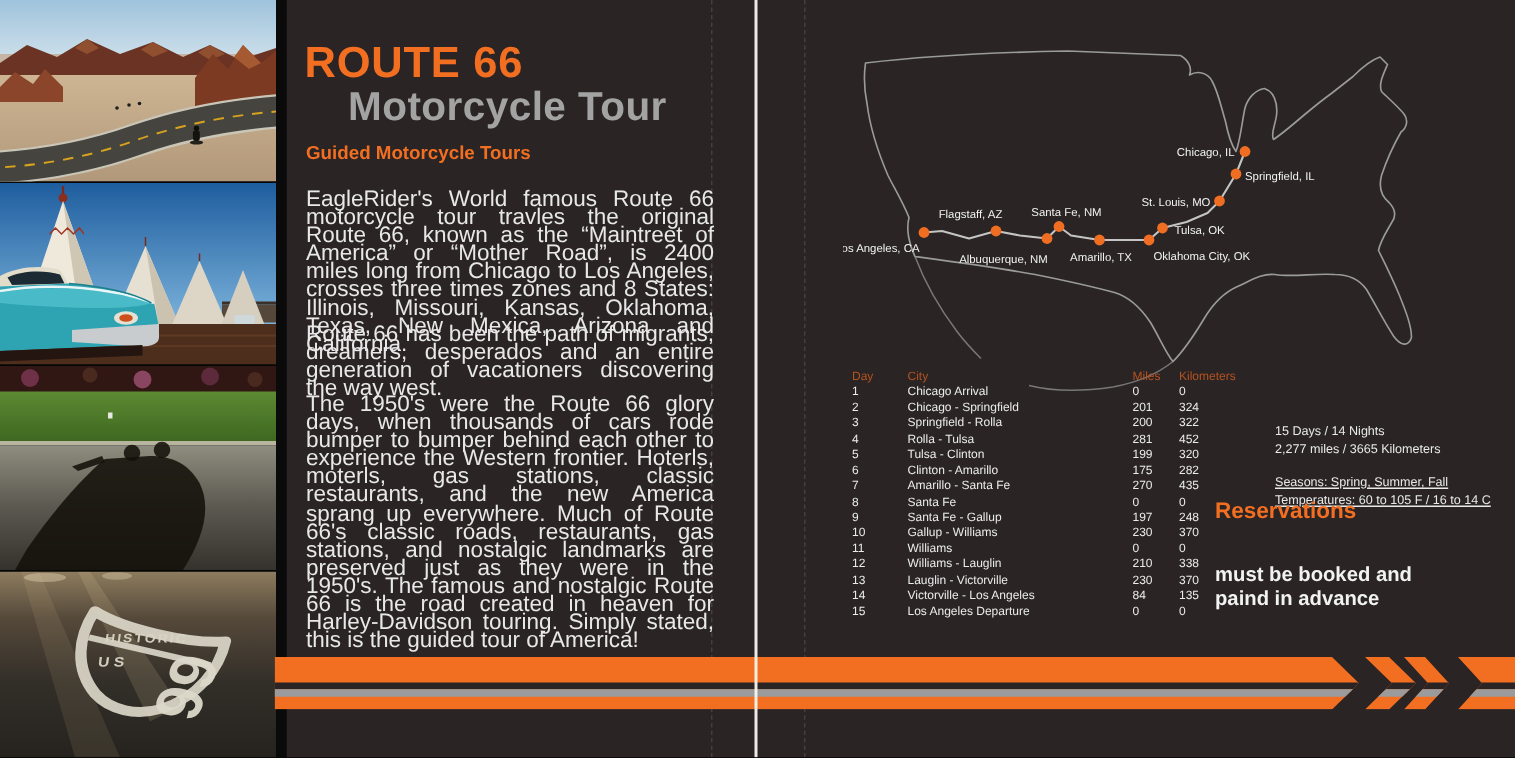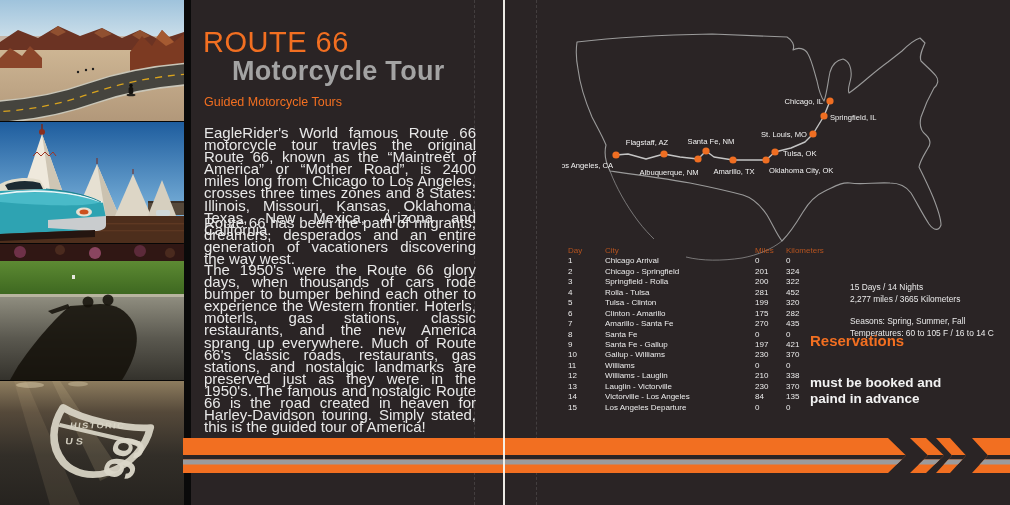--- a/index.html
+++ b/index.html
@@ -5,35 +5,35 @@
   html,body{margin:0;padding:0;background:#000;}
   #page{position:relative;width:1010px;height:505px;overflow:hidden;background:#060606;
         font-family:"Liberation Sans","DejaVu Sans",sans-serif;}
   .panel{position:absolute;left:191px;top:0;width:819px;height:505px;background:#2A2425;}
   .gap-strip{position:absolute;left:183px;top:0;width:8px;height:505px;background:#0a0a0a;}
   .fold-guide{position:absolute;top:0;height:505px;width:0;border-left:1px dashed rgba(255,255,255,0.12);}
   .fold-line{position:absolute;left:503px;top:0;width:2px;height:505px;background:#f7f5ef;opacity:.95;z-index:40;}
   .photo{position:absolute;left:0;width:184px;display:block;}
 
   
-  .title1{position:absolute;left:203px;top:26px;font-size:29px;font-weight:normal;color:#F26F21;letter-spacing:.5px;}
+  .title1{position:absolute;left:203px;top:26px;font-size:29px;font-weight:bold;color:#F26F21;letter-spacing:.5px;}
   .title2{position:absolute;left:232px;top:56px;font-size:27px;font-weight:bold;color:#a3a3a3;letter-spacing:.3px;}
-  .subtitle{position:absolute;left:204px;top:95px;font-size:12.5px;font-weight:normal;color:#F26F21;}
+  .subtitle{position:absolute;left:204px;top:95px;font-size:12.5px;font-weight:bold;color:#F26F21;}
   .para{position:absolute;left:204px;width:272px;font-size:15px;line-height:12.1px;color:#e8e8e8;text-align:justify;}
   .p1{top:127px;} .p2{top:217px;} .p3{top:264px;}
 
   
   .itinerary{position:absolute;left:568px;top:246px;width:260px;font-size:8px;color:#ebebeb;z-index:10;}
   .it-row{display:flex;height:10.45px;line-height:10.45px;white-space:nowrap;}
   .it-head{color:#B5531F;justify-content:space-between;}
   .c-day{width:37px;} .c-city{width:124px;} .c-miles{width:31px;padding-left:26px;} .c-km{flex:1;}
 
   
   .info{position:absolute;left:810px;font-size:8.4px;line-height:12px;color:#e9e9e9;z-index:10;margin-left:40px;}
-  .i1{top:281px;} .i2{top:315px;}
+  .i1{top:281px;} .i2{top:315px;text-decoration:underline;}
   .resv-title{position:absolute;left:810px;top:332px;font-size:15px;font-weight:bold;color:#F26F21;z-index:10;}
   .resv-line{position:absolute;left:810px;width:190px;font-size:13.5px;line-height:16.5px;font-weight:bold;color:#f2f2f2;z-index:10;}
   .r1{top:375px;} .r2{top:391px;}
 
   svg text{font-family:"Liberation Sans","DejaVu Sans",sans-serif;}
 </style>
 </head>
 <body>
 
 <div id="page">
@@ -289,21 +289,21 @@
         <span class="c-day">8</span>
         <span class="c-city">Santa Fe</span>
         <span class="c-miles">0</span>
         <span class="c-km">0</span>
       </div>
 
       <div class="it-row">
         <span class="c-day">9</span>
         <span class="c-city">Santa Fe - Gallup</span>
         <span class="c-miles">197</span>
-        <span class="c-km">421</span>
+        <span class="c-km">248</span>
       </div>
 
       <div class="it-row">
         <span class="c-day">10</span>
         <span class="c-city">Gallup - Williams</span>
         <span class="c-miles">230</span>
         <span class="c-km">370</span>
       </div>
 
       <div class="it-row">

